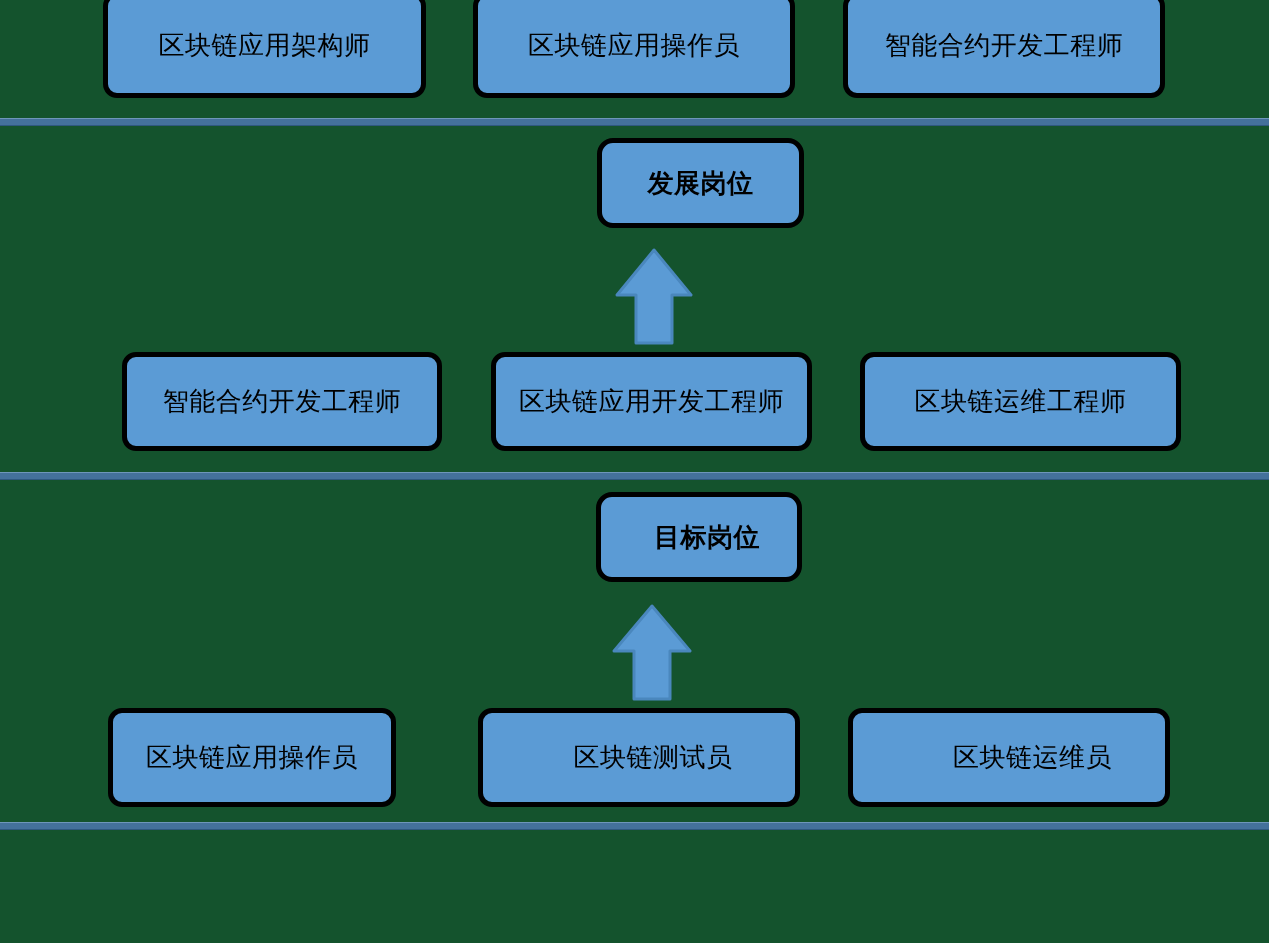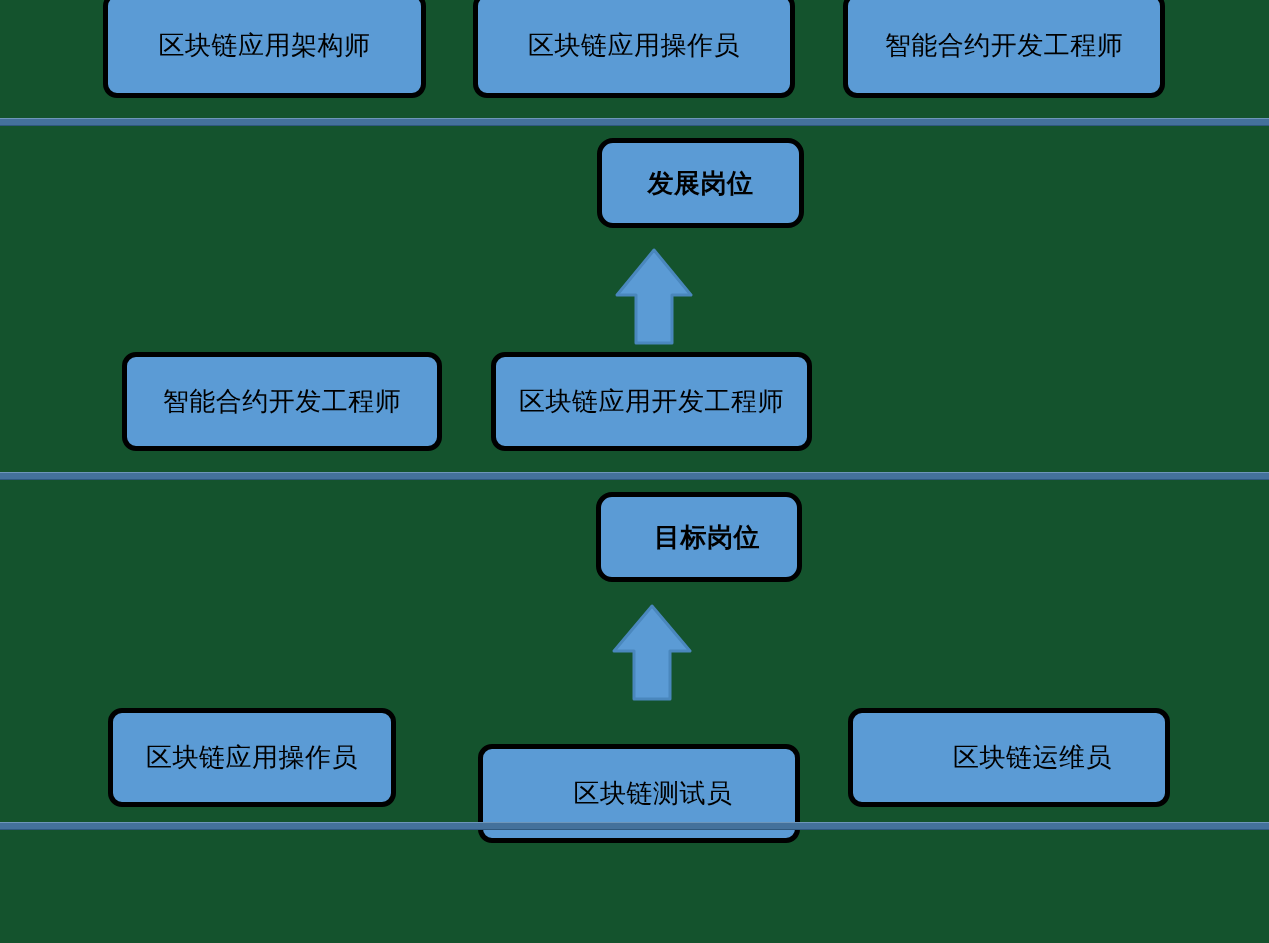--- a/index.html
+++ b/index.html
@@ -88,38 +88,41 @@
   </div>
 
   <div class="jobbox" style="left:122px; top:352px; width:320px; height:99px;">
     <span>智能合约开发工程师</span>
   </div>
 
   <div class="jobbox" style="left:491px; top:352px; width:321px; height:99px;">
     <span>区块链应用开发工程师</span>
   </div>
 
+  <div class="jobbox" style="left:860px; top:352px; width:321px; height:99px;">
+    <span>区块链运维工程师</span>
+  </div>
 
   <div class="divider" style="top:472px;"></div>
 
   <div class="jobbox stage" style="left:548px; top:492px; width:206px; height:90px;padding-left:16px;">
     <span>目标岗位</span>
   </div>
 
   <div class="uparrow" style="left:612px; top:604px; width:80px; height:97px;">
     <svg width="80" height="97" viewBox="0 0 80 97">
       <polygon points="40,2 78,47 58,47 58,95 22,95 22,47 2,47" fill="#5B9BD5" stroke="#4A87BD" stroke-width="3" stroke-linejoin="round"></polygon>
     </svg>
   </div>
 
   <div class="jobbox" style="left:108px; top:708px; width:288px; height:99px;">
     <span>区块链应用操作员</span>
   </div>
 
-  <div class="jobbox" style="left:478px; top:744px; width:322px; height:99px;padding-left:28px;">
+  <div class="jobbox" style="left:478px; top:708px; width:322px; height:99px;padding-left:28px;">
     <span>区块链测试员</span>
   </div>
 
   <div class="jobbox" style="left:848px; top:708px; width:322px; height:99px;padding-left:47px;">
     <span>区块链运维员</span>
   </div>
 
   <div class="divider" style="top:822px;"></div>
 
 

